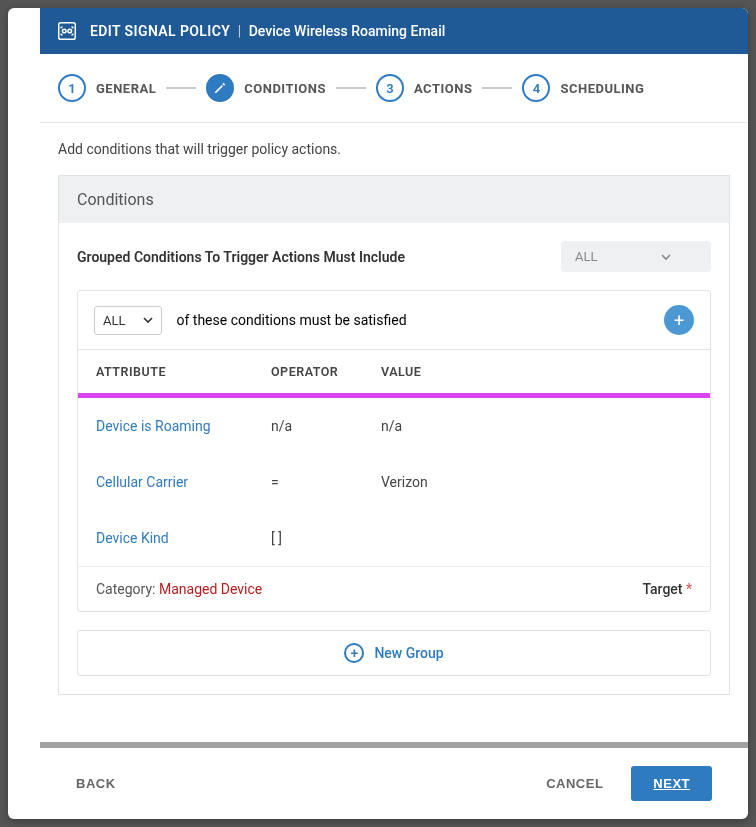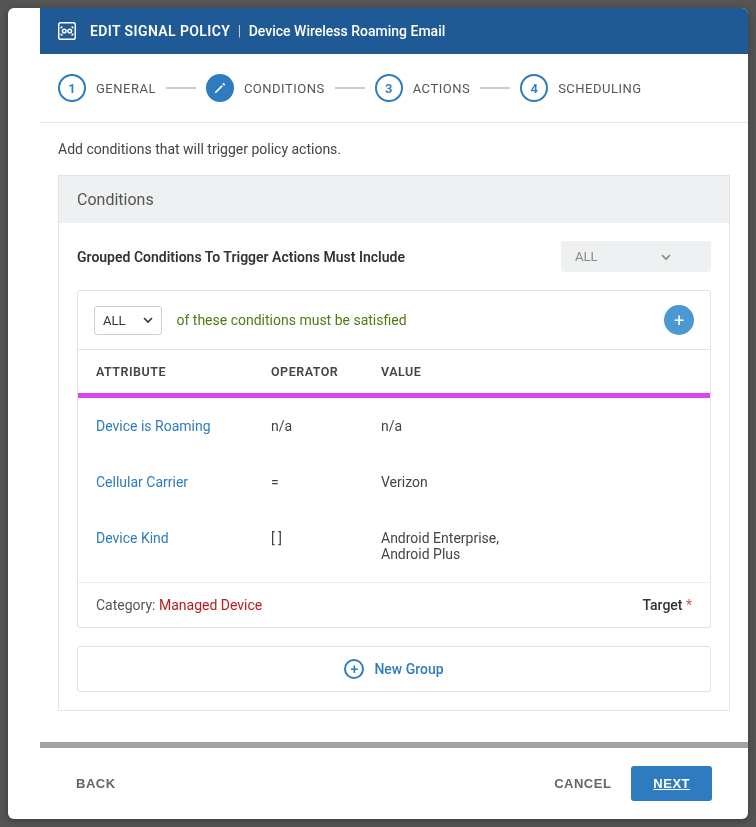--- a/index.html
+++ b/index.html
@@ -61,21 +61,21 @@
     display: flex; align-items: center; justify-content: center;
     font-weight: 600;
     font-size: 13px;
   }
   .step-circle.active {
     background: #2f7bbf;
     border-color: #2f7bbf;
     color: #fff;
   }
   .step-label {
-    font-weight: 400;
+    font-weight: 700;
     letter-spacing: 0.5px;
     color: #555;
     font-size: 13px;
   }
   .step-line {
     width: 30px; height: 2px;
     background: #ccc;
   }
   .pencil-icon { width: 14px; height: 14px; fill: #fff; }
   .body {
@@ -139,21 +139,21 @@
   .dropdown-small {
     border: 1px solid #ccc;
     border-radius: 3px;
     padding: 6px 8px;
     display: flex;
     align-items: center;
     gap: 18px;
     font-size: 13px;
     color: #333;
   }
-  .help-text { color: #4d7c0f; }
+  .help-text { color: #000000; }
   .add-btn {
     margin-left: auto;
     width: 30px; height: 30px;
     border-radius: 50%;
     background: #4b98d3;
     color: #fff;
     display: flex; align-items: center; justify-content: center;
     font-size: 18px;
     cursor: pointer;
   }
@@ -235,21 +235,21 @@
   .btn-primary {
     background: #2f7bbf;
     color: #fff;
     border: none;
     padding: 10px 22px;
     font-weight: 600;
     letter-spacing: 0.5px;
     border-radius: 3px;
     cursor: pointer;
     font-size: 13px;
-    margin-left: 20px;
+    margin-left: 28px;
     text-decoration: underline;
   }
 </style>
 </head>
 <body>
 
 <div class="modal">
 
   <div class="header">
     <svg class="policy-icon" viewBox="0 0 24 24">
@@ -334,21 +334,20 @@
             <div class="col-val val-text">n/a</div>
           </div>
           <div class="cond-row">
             <div class="col-attr attr-link">Cellular Carrier</div>
             <div class="col-op op-text">=</div>
             <div class="col-val val-text">Verizon</div>
           </div>
           <div class="cond-row">
             <div class="col-attr attr-link">Device Kind</div>
             <div class="col-op op-text">[ ]</div>
-            <div class="col-val val-text" style="max-width:170px">Android Enterprise, Android Plus</div>
           </div>
 
           <div class="cond-footer">
             <div>
               <span class="cat-label">Category:</span>
               <span class="cat-val">Managed Device</span>
             </div>
             <div class="target-wrap">
               <span>
                 <span class="target-label">Target</span>

